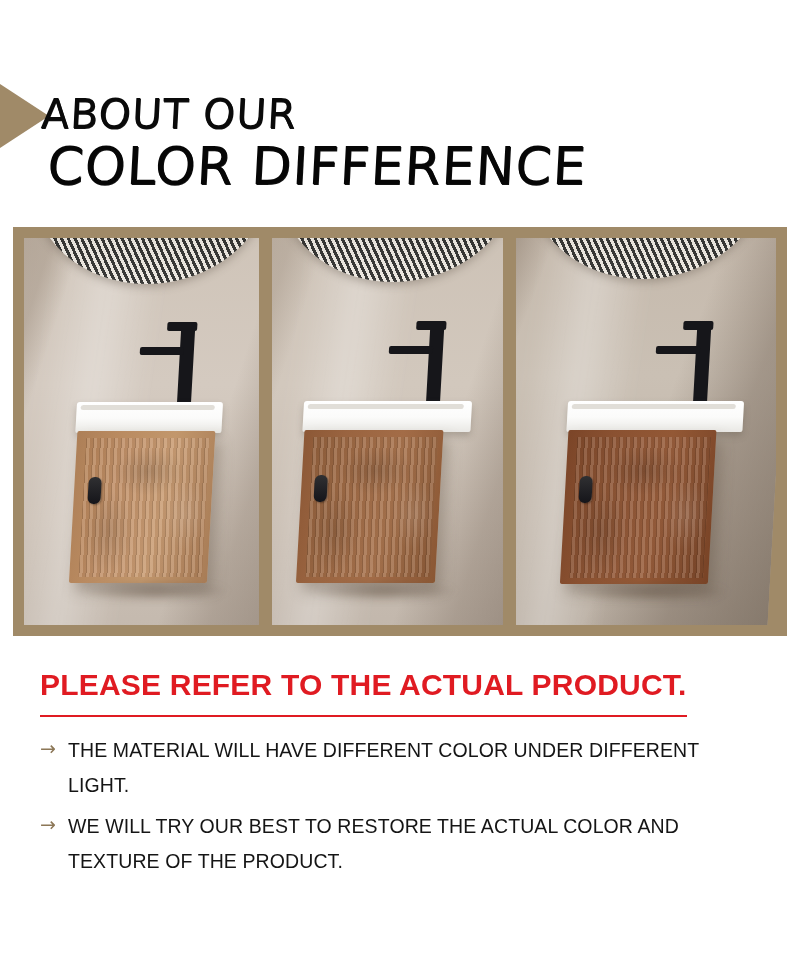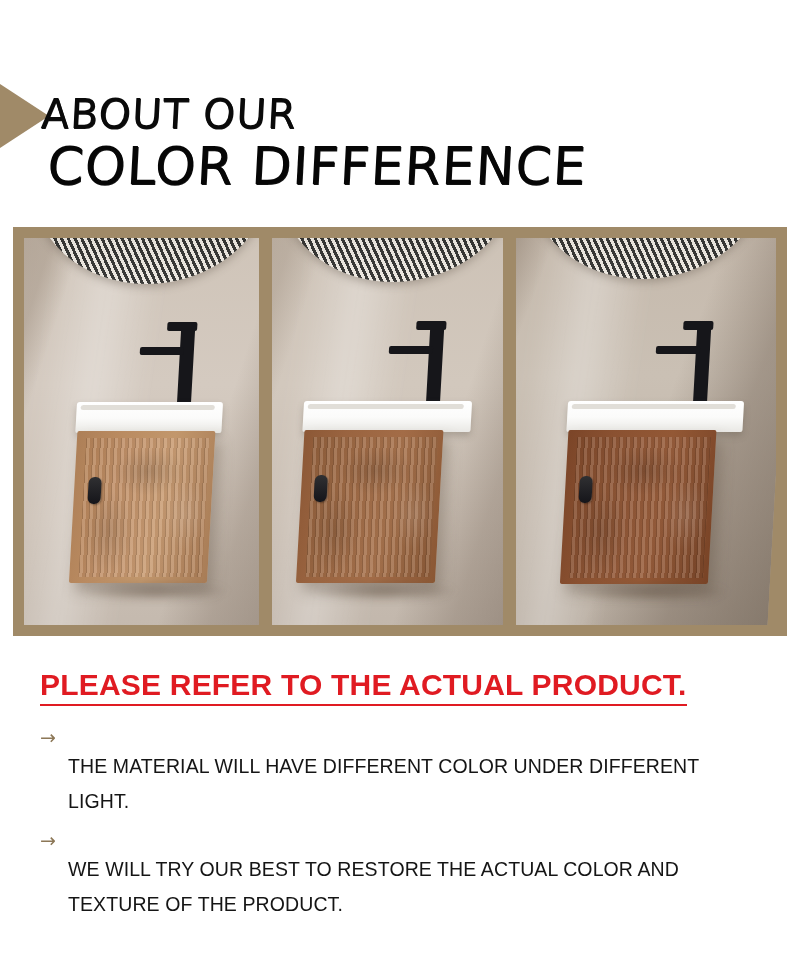--- a/index.html
+++ b/index.html
@@ -188,39 +188,38 @@
   
   .notice{
     position:absolute;left:40px;top:668px;width:720px;
   }
   .notice-title{
     font-family:"Liberation Sans", sans-serif;
     font-size:30px;line-height:34px;font-weight:700;
     color:#e01b22;letter-spacing:0.2px;
     display:inline-block;
     border-bottom:2px solid #e01b22;
-    padding-bottom:2px;
+    padding-bottom:13px;
   }
   .bullets{margin-top:16px;}
   .bullet{
     display:flex;align-items:flex-start;
     margin-bottom:6px;
   }
   .bullet .arrow{
     flex:0 0 28px;
     color:#8c7757;
     font-size:19px;line-height:30px;
     font-family:"DejaVu Sans", sans-serif;
   }
   .bullet .btext{
     font-family:"Liberation Sans", sans-serif;
     font-size:19.5px;line-height:35px;
     color:#151515;font-weight:400;letter-spacing:0.1px;
     max-width:690px;
-    margin-top:27px;
   }
 </style>
 </head>
 <body>
 
 <div class="page">
 
   <div class="corner-triangle"></div>
 
   <div class="heading">

